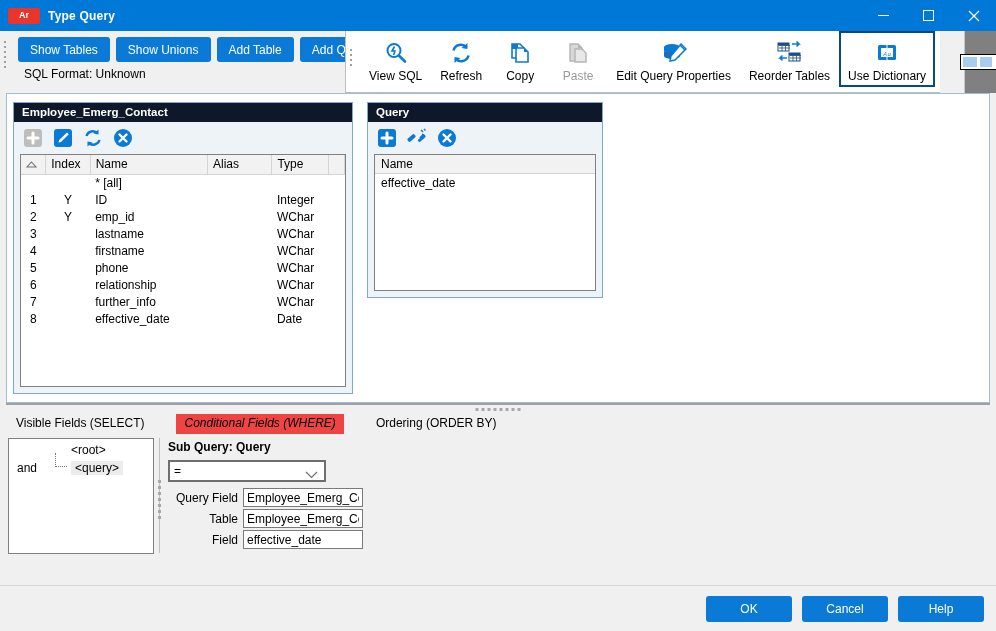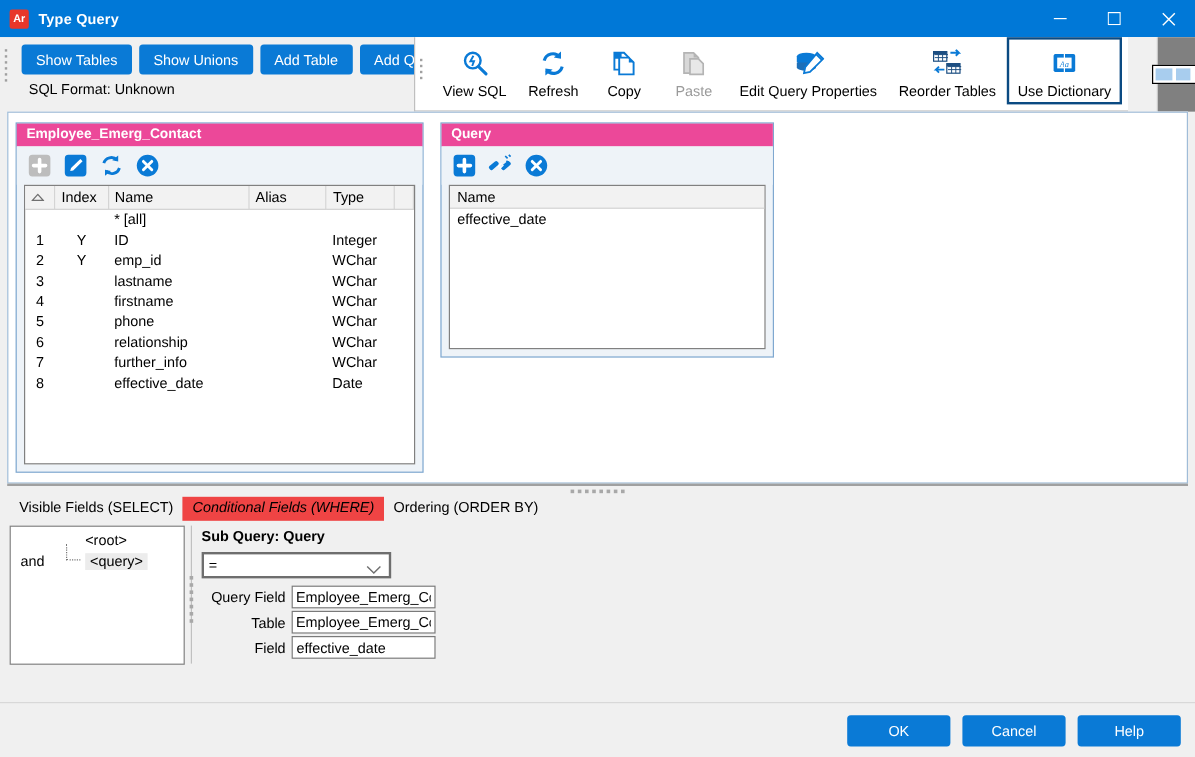--- a/index.html
+++ b/index.html
@@ -21,21 +21,21 @@
 
   
   .titlebar {
     height: 31px;
     background: #0078d7;
     display: flex; align-items: center;
     flex: none;
     color: #fff;
   }
   .app-icon {
-    width: 16px; height: 16px;
+    width: 32px; height: 16px;
     margin-left: 8px; margin-right: 8px;
     background: #e8372a;
     border-radius: 2px;
     color: #fff;
     font-size: 9px; font-weight: bold;
     display: flex; align-items: center; justify-content: center;
     line-height: 1;
     flex: none;
   }
   .title-text {
@@ -168,21 +168,21 @@
     gap: 14px;
     position: relative;
   }
 
   .panel {
     border: 1px solid #7fa8d0;
     background: #eef3f8;
     display: flex; flex-direction: column;
   }
   .panel-title {
-    background: #ec4899;
+    background: #0f172a;
     color: #fff;
     font-size: 11.5px;
     font-weight: bold;
     padding: 3px 8px 4px 8px;
     height: 19px;
     line-height: 13px;
   }
   .panel-toolbar {
     display: flex;
     gap: 8px;
@@ -230,21 +230,21 @@
   th.h-sort { width: 26px; text-align: center; padding: 0; }
   th.h-idx  { width: 46px; }
   th.h-name { width: 130px; }
   th.h-alias{ width: 75px; }
   th.h-type { width: 60px; }
   th.h-pad  { width: 18px; border-right: none; }
 
   
   .panel-left { width: 340px; }
   .panel-left .grid-wrap { }
-  .panel-right { width: 278px; height: 196px; }
+  .panel-right { width: 236px; height: 196px; }
 
   .qgrid-head {
     background: #f2f2f2;
     border-bottom: 1px solid #d4d4d4;
     padding: 2px 6px;
     height: 19px;
     font-size: 12px;
   }
   .qgrid-body { flex: 1; padding: 2px 6px; }
   .qgrid-row { height: 17px; font-size: 12px; }
@@ -265,20 +265,21 @@
     display: flex; gap: 3px;
   }
   .hsplit .dots i { width: 3px; height: 3px; background: #a8a8a8; display: block; }
 
   
   .tabbar {
     flex: none;
     display: flex;
     padding-left: 8px;
     height: 20px;
+    gap: 24px;
   }
   .tab {
     background: #f0f0f0;
     padding: 2px 8px 3px 8px;
     font-size: 12px;
     height: 20px;
     line-height: 15px;
     cursor: pointer;
     white-space: nowrap;
   }

